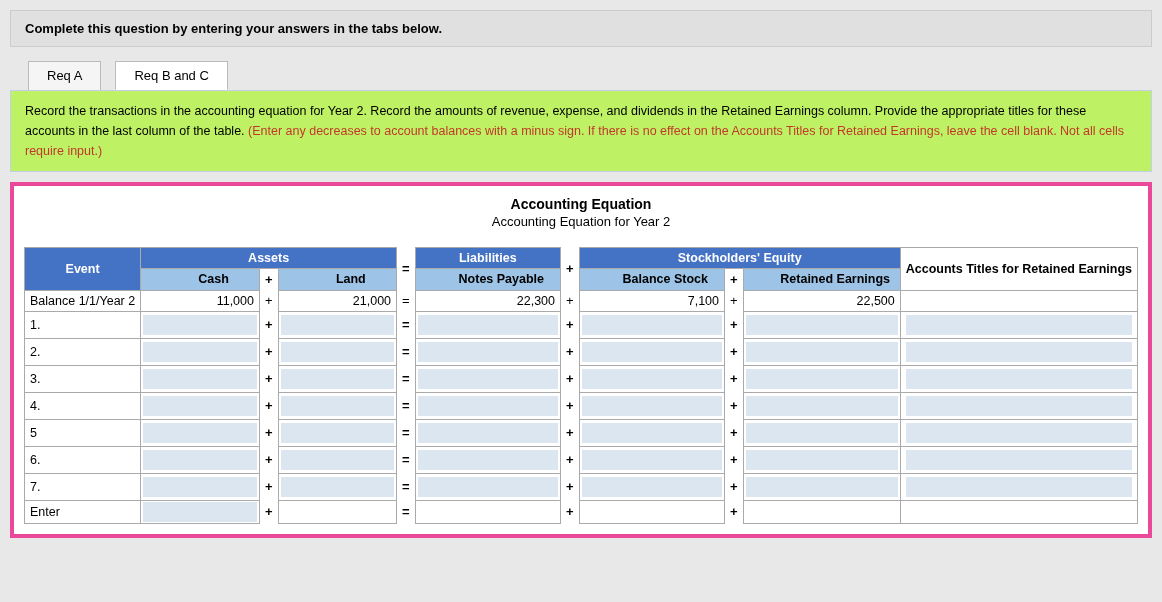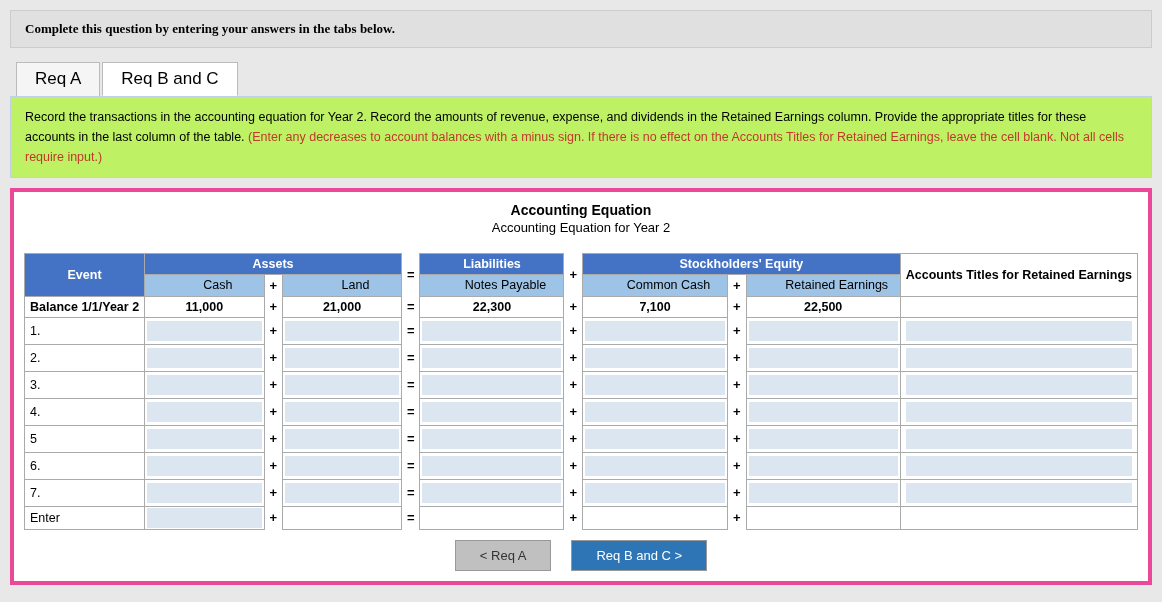--- a/index.html
+++ b/index.html
@@ -7,39 +7,39 @@
 
     .outer-container { width: 1162px; background: #e8e8e8; padding: 10px; }
 
     .instruction-bar {
       background: #e0e0e0;
       border: 1px solid #ccc;
       padding: 10px 14px;
       font-weight: bold;
       font-size: 13px;
       margin-bottom: 8px;
-      font-family: Liberation Serif, serif;
     }
 
     .tabs-row {
       display: flex;
       gap: 0;
       margin-bottom: 0;
       background: #e8e8e8;
       padding: 6px 0 0 6px;
     }
 
     .tab {
       padding: 6px 18px;
       border: 1px solid #bbb;
       border-bottom: none;
       background: #f5f5f5;
       cursor: pointer;
-      font-size: 17px;
+      font-size: 13px;
       margin-right: 2px;
+      margin-left: 12px;
     }
 
     .tab.active {
       background: #fff;
       border-bottom: 1px solid #fff;
       font-weight: normal;
     }
 
     .info-box {
       background: #bef264;
@@ -86,21 +86,21 @@
 
     .header-blue {
       background: #4472c4;
       color: #fff;
       font-weight: bold;
     }
 
     .header-light-blue {
       background: #9dc3e6;
       color: #000;
-      font-weight: normal;
+      font-weight: bold;
       padding-left: 32px;
     }
 
     .header-white {
       background: #fff;
       font-weight: bold;
     }
 
     .row-label {
       text-align: left;
@@ -134,21 +134,22 @@
     }
 
     .operator {
       background: #fff;
       border: none;
       font-weight: bold;
       font-size: 13px;
     }
 
     .balance-row td {
-      font-weight: bold;
+      font-weight: normal;
+      text-align: right;
     }
 
     .nav-buttons {
       display: flex;
       justify-content: center;
       gap: 20px;
       margin-top: 10px;
     }
 
     .nav-btn {
@@ -204,21 +205,21 @@
           <th class="header-blue">Liabilities</th>
           <th rowspan="2" class="operator header-white">+</th>
           <th colspan="3" class="header-blue">Stockholders' Equity</th>
           <th rowspan="2" class="header-white" style="min-width:130px;">Accounts Titles for Retained Earnings</th>
         </tr>
         <tr>
           <th class="header-light-blue">Cash</th>
           <th class="operator header-white">+</th>
           <th class="header-light-blue">Land</th>
           <th class="header-light-blue" style="min-width:80px;">Notes Payable</th>
-          <th class="header-light-blue"><span>Common Cash</span></th>
+          <th class="header-light-blue"><span>Balance Stock</span></th>
           <th class="operator header-white">+</th>
           <th class="header-light-blue">Retained Earnings</th>
         </tr>
       </thead>
       <tbody>
 
         <tr class="balance-row">
           <td class="row-label">Balance 1/1/Year 2</td>
           <td>11,000</td>
           <td class="operator">+</td>
@@ -339,22 +340,14 @@
           <td></td>
           <td class="operator">+</td>
           <td></td>
           <td class="operator">+</td>
           <td></td>
           <td></td>
         </tr>
       </tbody>
     </table>
 
-    <div class="nav-buttons">
-      <button class="nav-btn nav-btn-gray">
-        <span>&lt; Req A</span>
-      </button>
-      <button class="nav-btn nav-btn-blue">
-        <span>Req B and C &gt;</span>
-      </button>
-    </div>
   </div>
 </div>
 
 </body></html>

